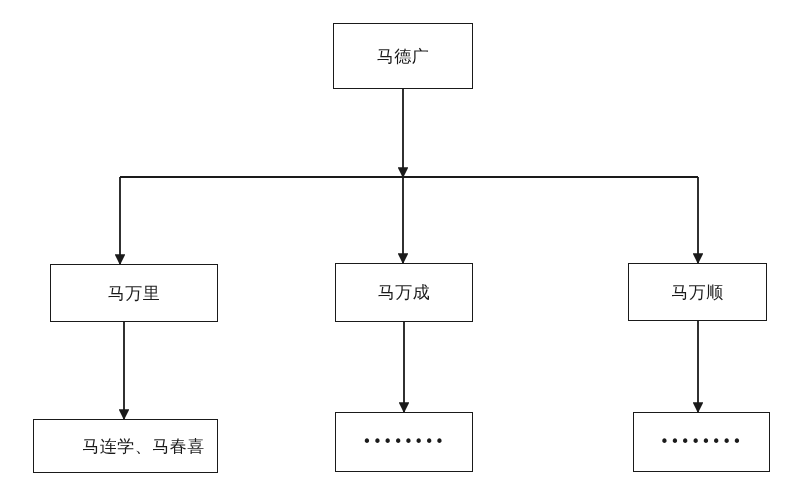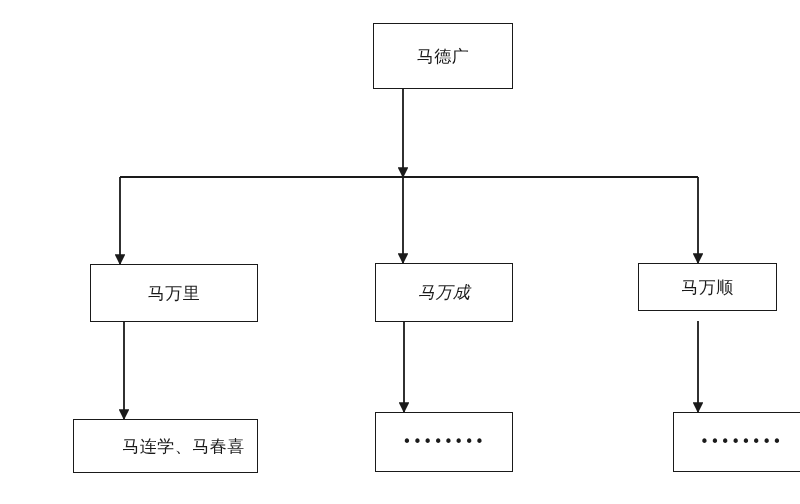--- a/index.html
+++ b/index.html
@@ -26,39 +26,38 @@
   }
   .node-box {
     position: absolute;
     box-sizing: border-box;
     border: 1.6px solid #1a1a1a;
     background: #ffffff;
     display: flex;
     align-items: center;
     justify-content: center;
     text-align: center;
-    margin-left: 40px;
   }
   .node-label {
     font-family: "DejaVu Sans", "Liberation Sans", sans-serif;
     font-size: 17px;
     color: #1a1a1a;
     line-height: 1.1;
     letter-spacing: 0.5px;
     white-space: nowrap;
   }
   .node-label.ellipsis-label {
     font-size: 15px;
     letter-spacing: 1.5px;
   }
   
   #node-root      { left: 333px; top: 23px;  width: 140px; height: 66px; }
   #node-child-1   { left: 50px;  top: 264px; width: 168px; height: 58px; }
-  #node-child-2   { left: 335px; top: 263px; width: 138px; height: 59px; font-style: italic; }
-  #node-child-3   { left: 598px; top: 263px; width: 139px; height: 48px; }
+  #node-child-2   { left: 335px; top: 263px; width: 138px; height: 59px; }
+  #node-child-3   { left: 628px; top: 263px; width: 139px; height: 58px; }
   #node-leaf-1    { left: 33px;  top: 419px; width: 185px; height: 54px; padding-left: 36px; }
   #node-leaf-2    { left: 335px; top: 412px; width: 138px; height: 60px; }
   #node-leaf-3    { left: 633px; top: 412px; width: 137px; height: 60px; }
 </style>
 </head>
 <body>
 
 <div id="chart-canvas">
 
   <svg id="edges-layer" viewBox="0 0 800 504" xmlns="http://www.w3.org/2000/svg">

